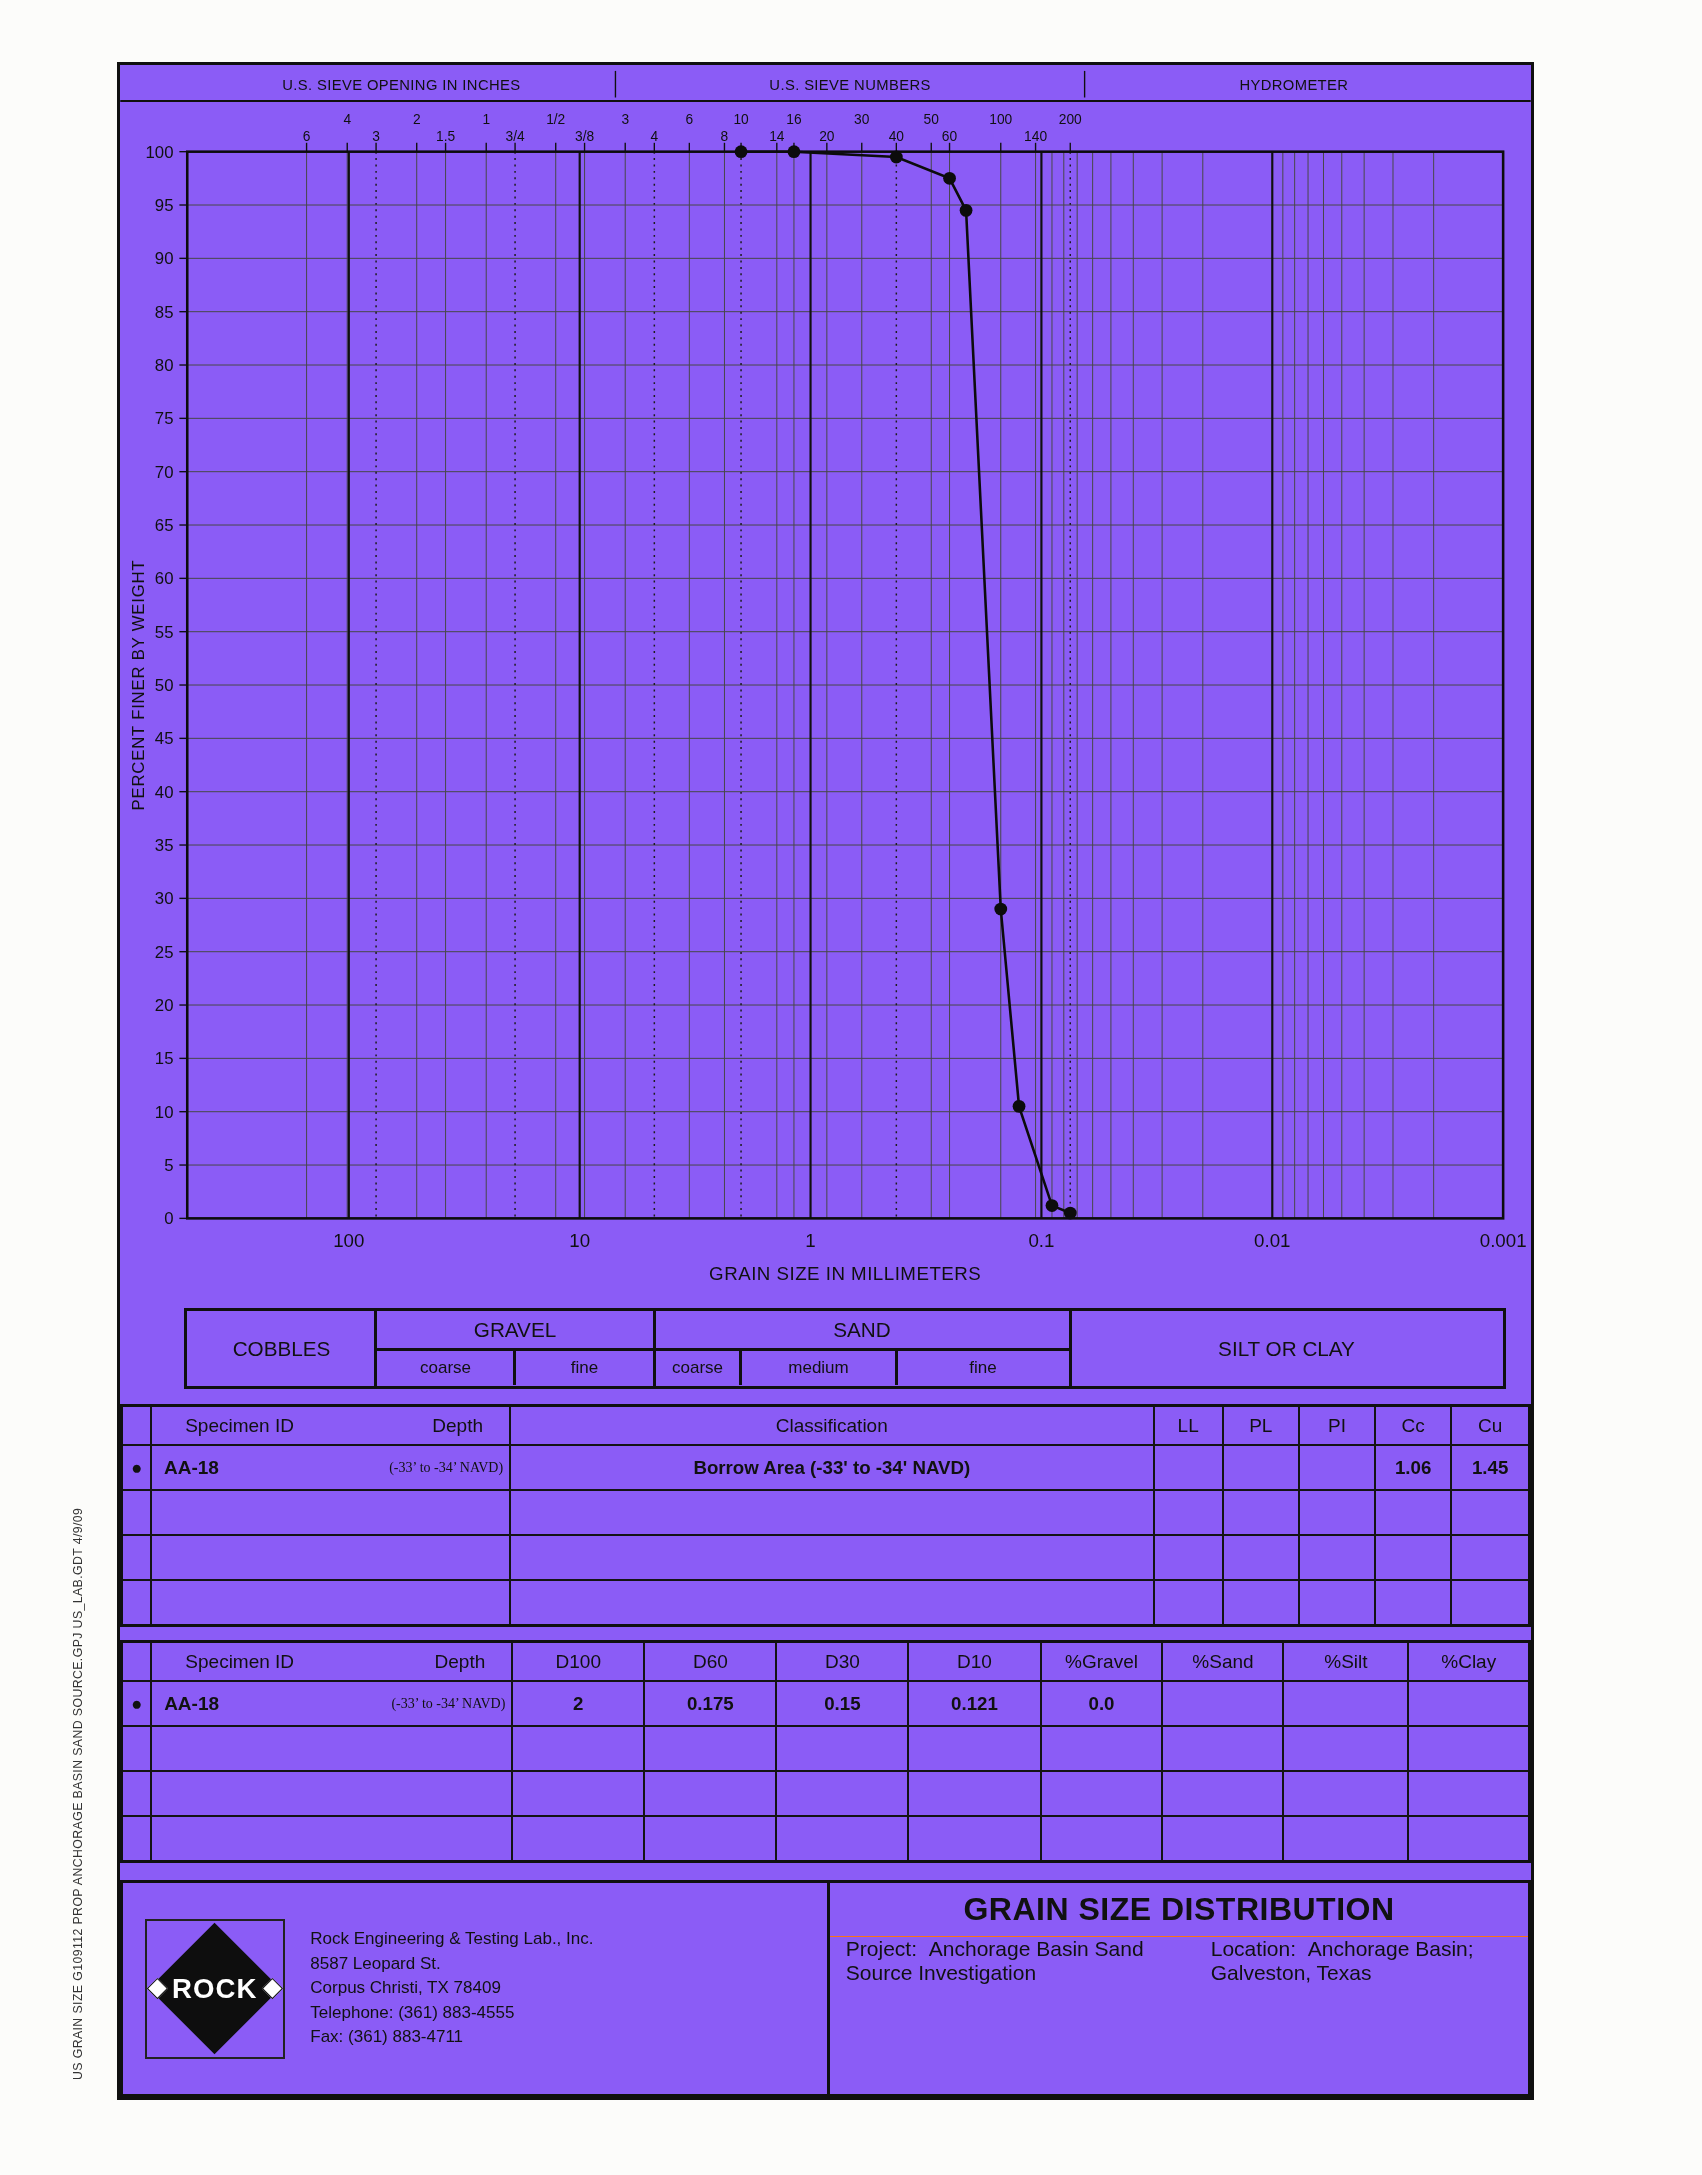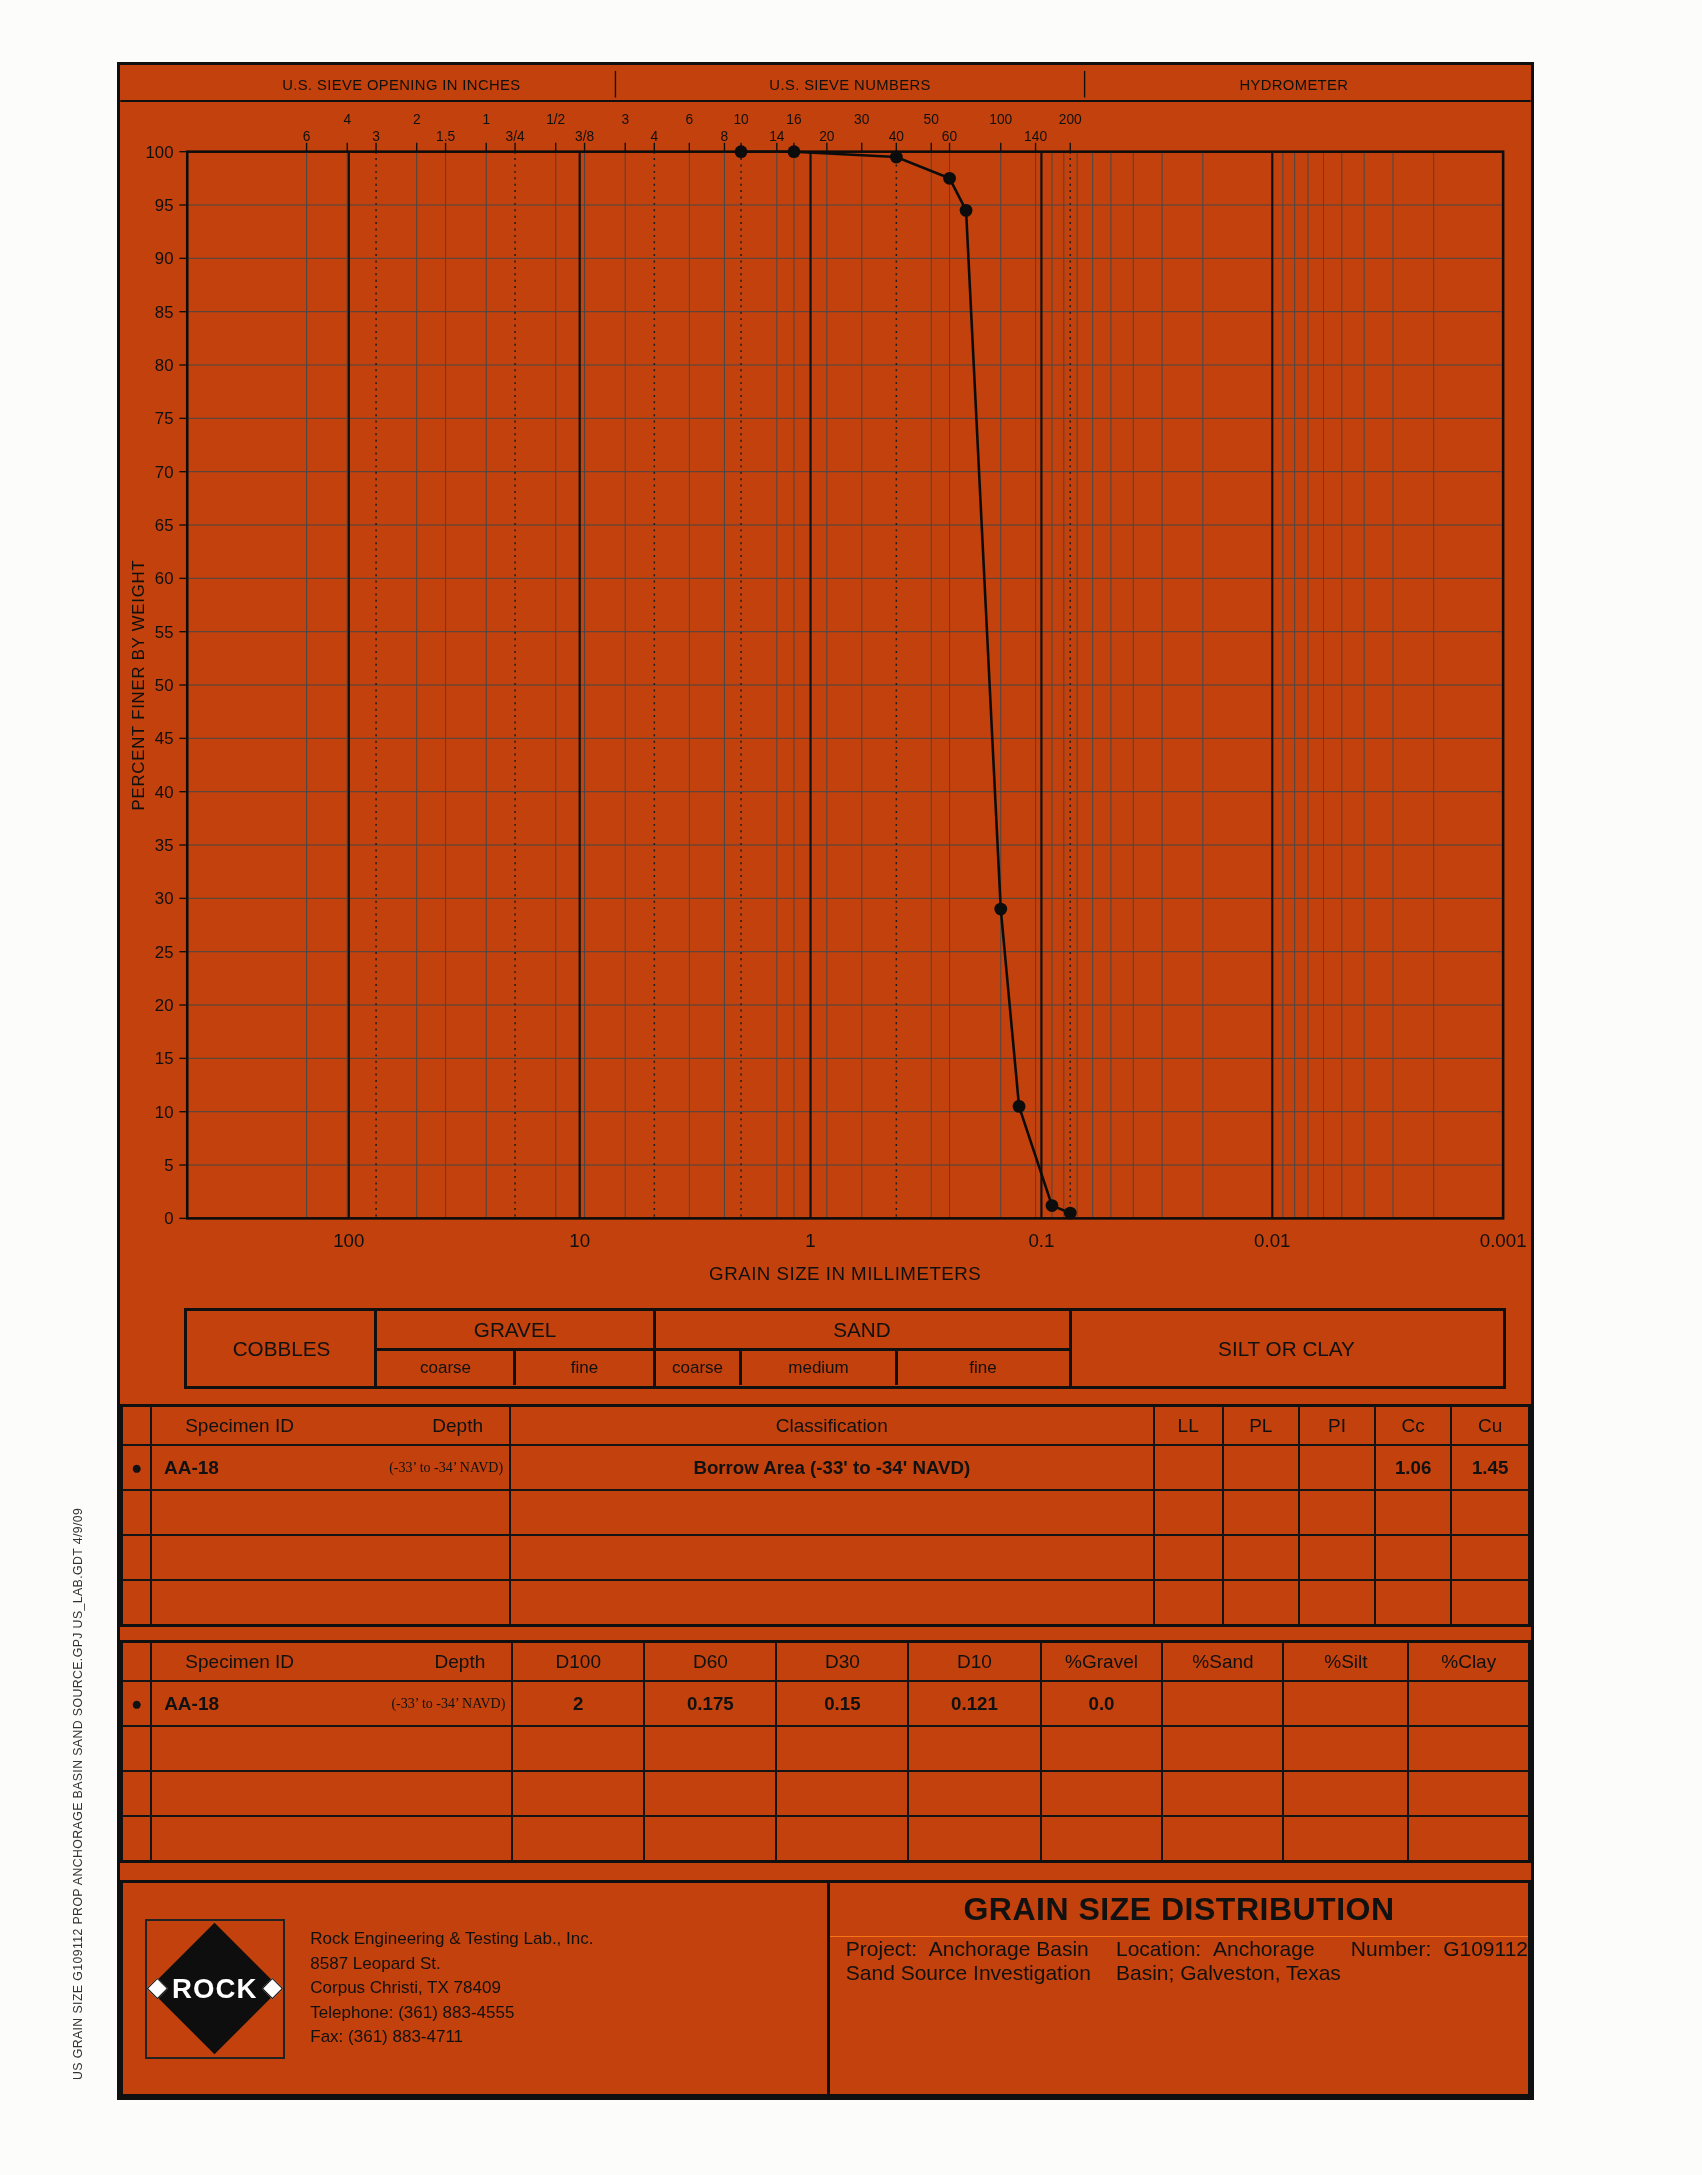--- a/index.html
+++ b/index.html
@@ -4,21 +4,21 @@
 <style>
   html,body{margin:0;padding:0}
   body{width:1702px;height:2175px;background:#fcfcfa;position:relative;
        font-family:"Liberation Sans",sans-serif;color:#111;overflow:hidden}
 
   #sidetext{position:absolute;left:71px;top:2080px;transform:rotate(-90deg);
             transform-origin:0 0;white-space:nowrap;font-size:12.3px;
             letter-spacing:0.4px;color:#333}
 
   #frame{position:absolute;left:117px;top:62px;width:1417px;height:2038px;
-         border:3px solid #101010;box-sizing:border-box;background:#c2410c}
+         border:3px solid #101010;box-sizing:border-box;background:#8b5cf6}
 
   #chart{position:absolute;left:0;top:0;width:1411px;height:1243px}
   svg text{fill:#101010;font-family:"Liberation Sans",sans-serif}
   .thdr{font-size:15px;letter-spacing:.4px}
   .tick{font-size:14px}
   .ylab{font-size:17px}
   .dec{font-size:19px}
   .xtitle{font-size:19px;letter-spacing:.5px}
   .ytitle{font-size:17px;letter-spacing:.8px}
   .lng{stroke:#474747;stroke-width:1}
@@ -470,20 +470,17 @@
     </div>
     <div class="f-right">
       <div class="f-title">GRAIN SIZE DISTRIBUTION</div>
       <div class="f-rows">
         <div class="f-row">
           <span class="lbl">Project:</span><span>Anchorage Basin Sand Source Investigation</span>
         </div>
         <div class="f-row">
           <span class="lbl">Location:</span><span>Anchorage Basin; Galveston, Texas</span>
         </div>
-        <div class="f-row">
-          <span class="lbl">Number:</span><span>G109112</span>
-        </div>
       </div>
     </div>
   </div>
 </div>
 
 
 </body></html>

